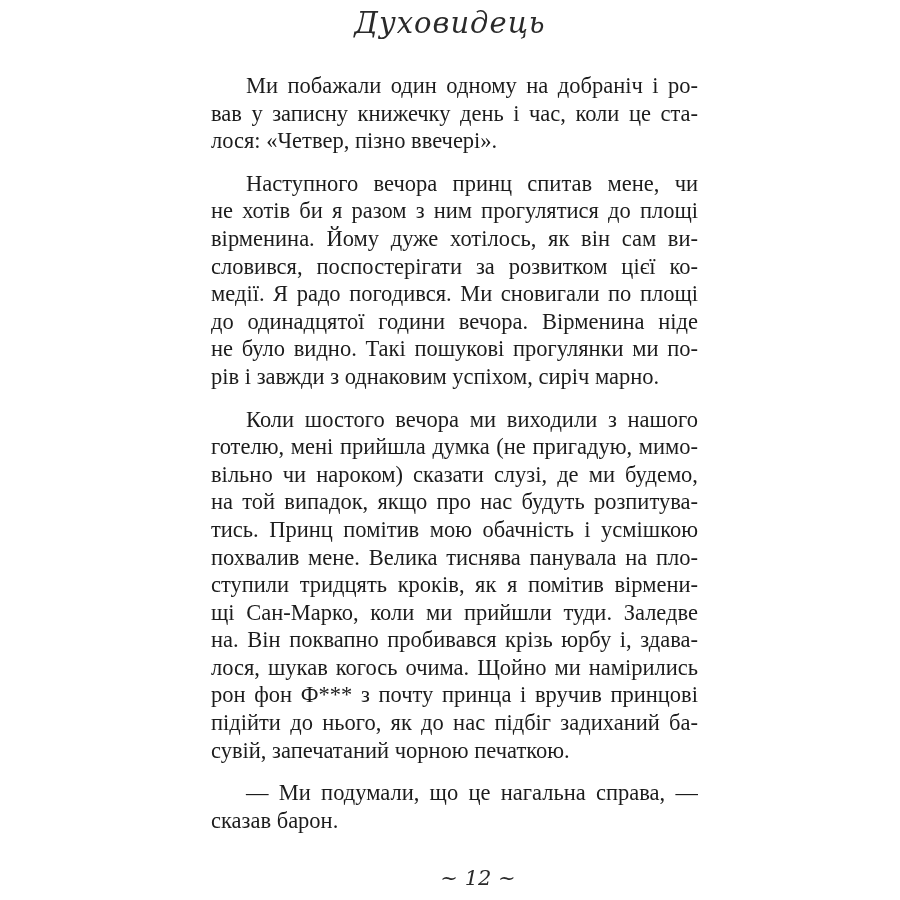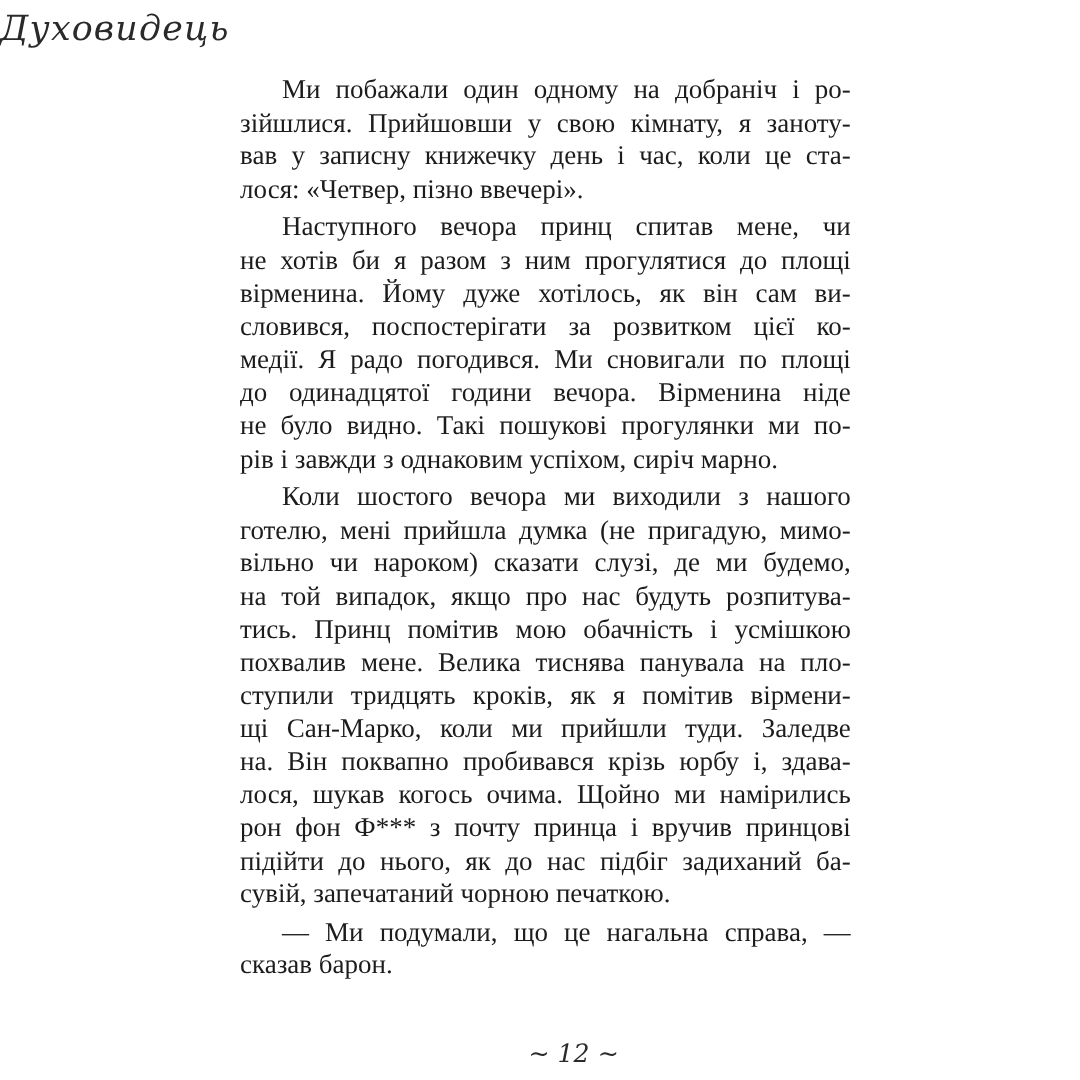--- a/index.html
+++ b/index.html
@@ -14,37 +14,38 @@
     background: #ffffff;
     overflow: hidden;
     font-family: "Liberation Serif", "DejaVu Serif", serif;
     color: #1e1e1e;
   }
   .running-header {
     position: absolute;
     top: 6px;
     left: 0;
     width: 100%;
+    text-align: center;
     font-family: "DejaVu Serif", "Liberation Serif", serif;
     font-style: italic;
     font-size: 29px;
     letter-spacing: 1px;
     color: #2a2a2a;
   }
   .text-block {
     position: absolute;
     top: 57px;
     left: 196px;
     width: 517px;
     font-size: 22.5px;
     line-height: 27.6px;
     color: #1c1c1c;
   }
   .paragraph {
-    margin: 4px;
+    margin: 15px;
     padding: 0;
   }
   .line {
     text-align: justify;
     text-align-last: justify;
     white-space: normal;
     overflow: hidden;
     height: 27.6px;
   }
   .line.indent {
@@ -70,21 +71,20 @@
 <body>
 
 <div class="page">
 
   <div class="running-header">Духовидець</div>
 
   <div class="text-block">
 
     <div class="paragraph">
       <div class="line indent">Ми побажали один одному на добраніч і ро-</div>
-      <div class="line">зійшлися. Прийшовши у свою кімнату, я заноту-</div>
       <div class="line">вав у записну книжечку день і час, коли це ста-</div>
       <div class="line last">лося: «Четвер, пізно ввечері».</div>
     </div>
 
     <div class="paragraph">
       <div class="line indent">Наступного вечора принц спитав мене, чи</div>
       <div class="line">не хотів би я разом з ним прогулятися до площі</div>
       <div class="line">вірменина. Йому дуже хотілось, як він сам ви-</div>
       <div class="line">словився, поспостерігати за розвитком цієї ко-</div>
       <div class="line">медії. Я радо погодився. Ми сновигали по площі</div>

